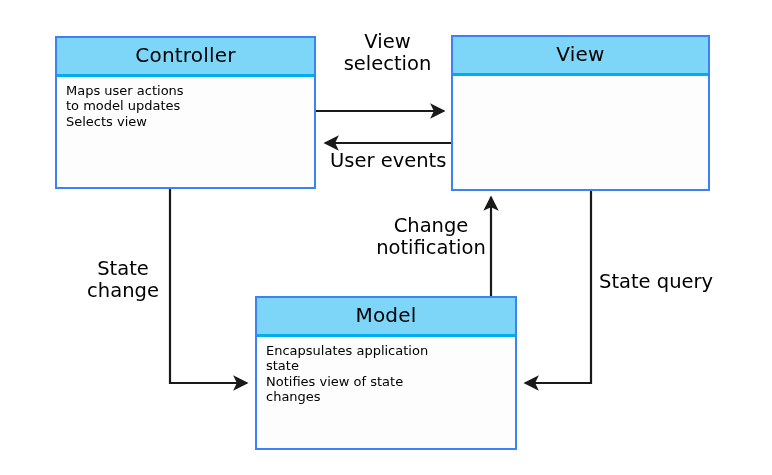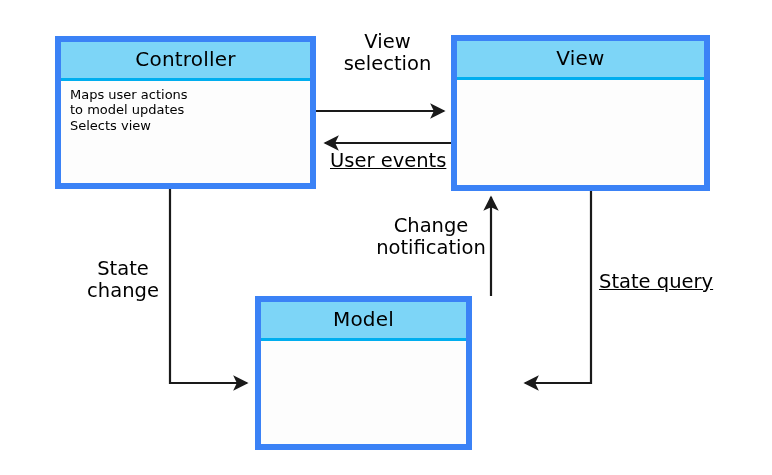--- a/index.html
+++ b/index.html
@@ -14,21 +14,21 @@
   #canvas {
     position: relative;
     width: 772px;
     height: 475px;
     background: #ffffff;
     overflow: hidden;
   }
   .node {
     position: absolute;
     box-sizing: border-box;
-    border: 6px solid #3b82f6;
+    border: 2px solid #3b82f6;
     background: #fdfdfd;
     display: flex;
     flex-direction: column;
   }
   .node-header {
     background: #7DD5F7;
     border-bottom: 3px solid #00AEEF;
     text-align: center;
     font-size: 20px;
     line-height: 1.05;
@@ -44,21 +44,21 @@
     color: #000;
   }
   .edge-label {
     position: absolute;
     font-size: 19.5px;
     line-height: 1.13;
     color: #000;
     white-space: pre-line;
   }
   .lbl-center { text-align: center; }
-  .lbl-left { text-align: left; text-decoration: underline; }
+  .lbl-left { text-align: left; }
   svg.wires {
     position: absolute;
     left: 0;
     top: 0;
     width: 772px;
     height: 475px;
     overflow: visible;
     pointer-events: none;
   }
 </style>
@@ -99,22 +99,26 @@
     <div class="node-header">Controller</div>
     <div class="node-body">Maps user actions
 to model updates
 Selects view</div>
   </div>
 
   <div class="node" style="left:451px; top:35px; width:259px; height:156px;">
     <div class="node-header">View</div>
   </div>
 
-  <div class="node" style="left:255px; top:296px; width:217px; height:154px;">
+  <div class="node" style="left:255px; top:296px; width:262px; height:154px;">
     <div class="node-header">Model</div>
+    <div class="node-body">Encapsulates application
+state
+Notifies view of state
+changes</div>
   </div>
 
   <div class="edge-label lbl-center" style="left:330px; top:31px; width:115px;">View
 selection</div>
 
   <div class="edge-label lbl-left" style="left:330px; top:150px; width:150px;">User events</div>
 
   <div class="edge-label lbl-center" style="left:82px; top:258px; width:82px;">State
 change</div>
 

